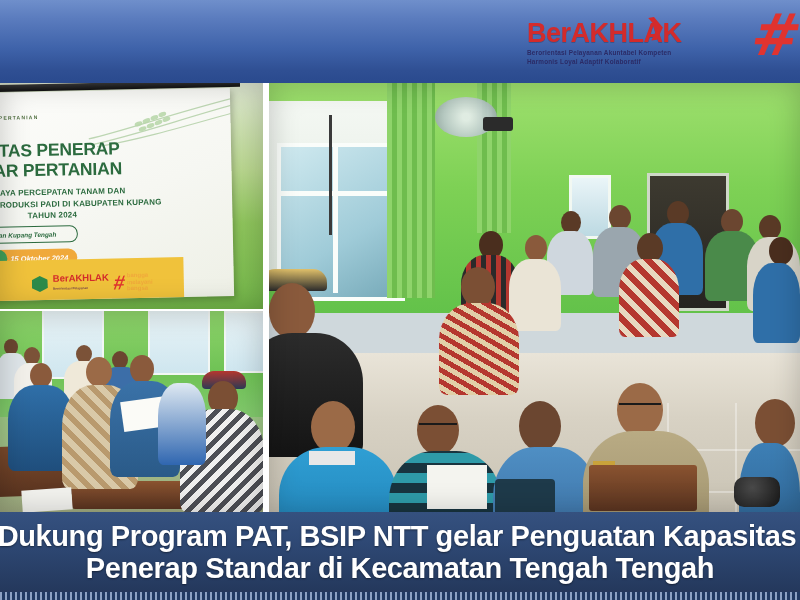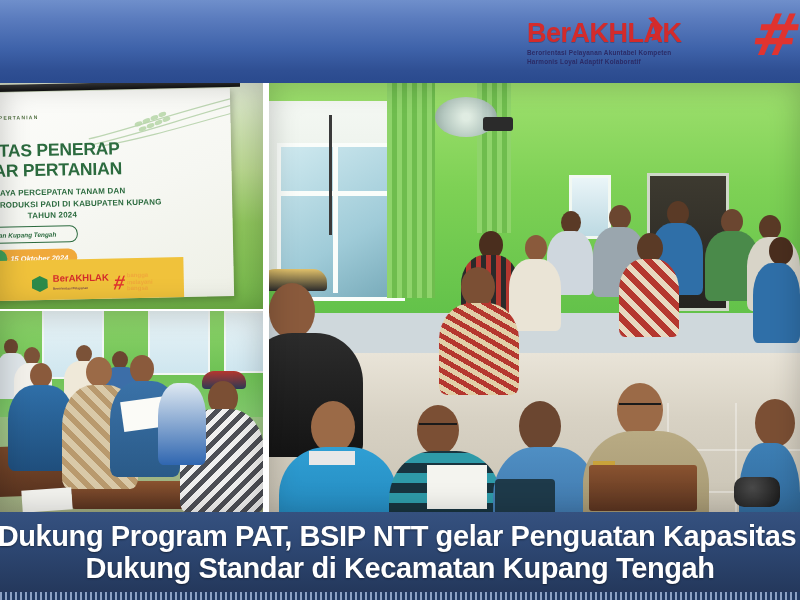--- a/index.html
+++ b/index.html
@@ -404,18 +404,18 @@
         <div class="p-person" style="left:470px;top:360px;width:61px;height:126px;background:linear-gradient(180deg,#3d7fb5,#2a5e8c);"></div>
 
         <div class="g-bag"></div>
       </div>
       <div class="vig"></div>
     </div>
   </div>
 
   <div class="headline">
     <div class="hl-line hl-line1">Dukung Program PAT, BSIP NTT gelar Penguatan Kapasitas</div>
-    <div class="hl-line hl-line2">Dukung Standar di Kecamatan Kupang Tengah</div>
+    <div class="hl-line hl-line2">Penerap Standar di Kecamatan Tengah Tengah</div>
   </div>
 
   <div class="dots"></div>
 
 </div>
 
 </body></html>

